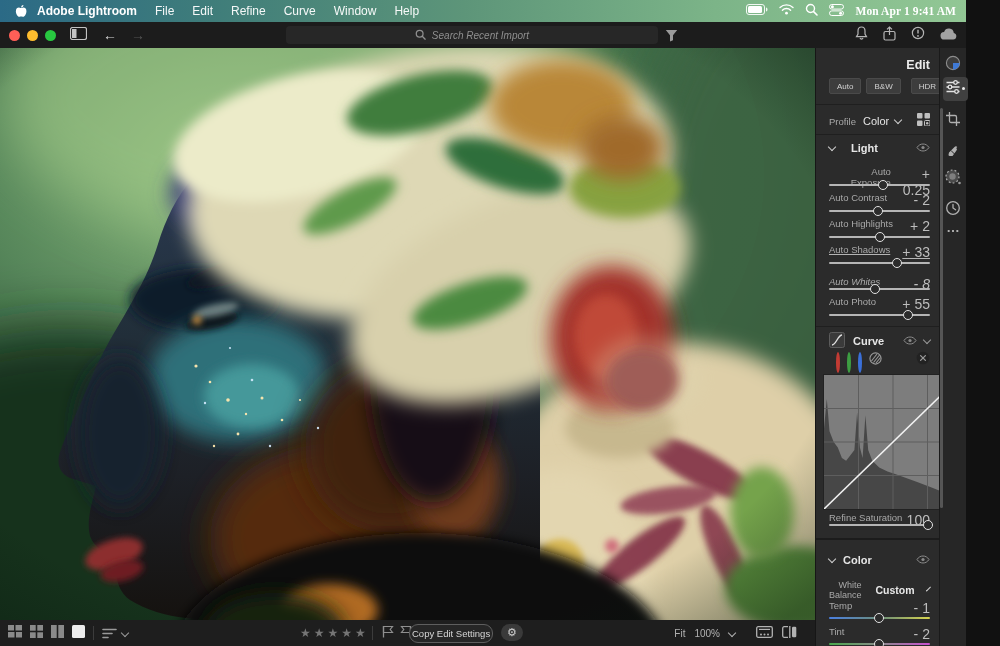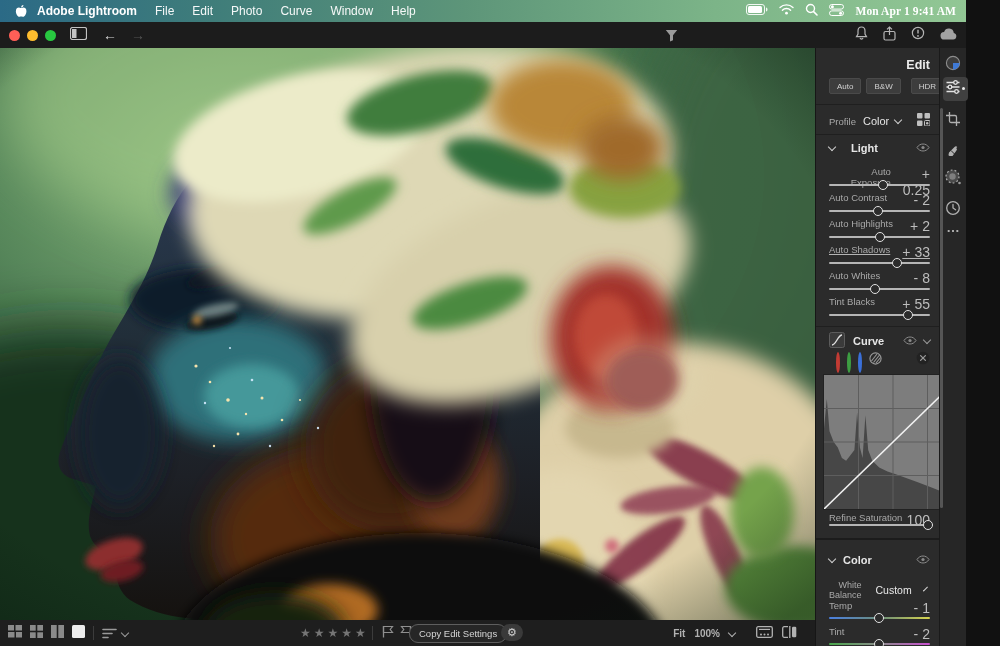--- a/index.html
+++ b/index.html
@@ -35,26 +35,26 @@
   .photo{width:815px;height:572px;position:relative;overflow:hidden;background:#3c6a46;}
   .photo svg{display:block;}
 
   
   .bottombar{height:26px;background:#1e1e1e;position:relative;color:#9a9a9a;}
   .bb-left{position:absolute;left:8px;top:0;height:26px;display:flex;align-items:center;gap:8px;}
   .vdiv{width:1px;height:14px;background:#3c3c3c;}
   .stars{position:absolute;left:300px;top:0;height:26px;display:flex;align-items:center;gap:3px;
     color:#757575;font-size:12px;}
   .flags{position:absolute;left:382px;top:0;height:26px;display:flex;align-items:center;gap:6px;}
-  .copypill{position:absolute;left:409px;top:4px;height:17px;padding:0 9px;border:1px solid #5e5e5e;
+  .copypill{position:absolute;left:409px;top:4px;height:17px;padding:0 2px;border:1px solid #5e5e5e;
     border-radius:9px;font-size:9.5px;color:#d6d6d6;display:flex;align-items:center;background:#262626;}
   .gearpill{position:absolute;left:501px;top:4px;width:22px;height:17px;border-radius:9px;background:#3a3a3a;
     color:#cfcfcf;font-size:11px;display:flex;align-items:center;justify-content:center;}
   .bb-right{position:absolute;right:18px;top:0;height:26px;display:flex;align-items:center;gap:9px;
-    font-size:10px;color:#b2b2b2;font-weight:bold;}
+    font-size:10px;color:#b2b2b2;}
 
   
   .panel{width:152px;background:#2b2b2b;border-left:1px solid #161616;position:relative;
     color:#b4b4b4;box-sizing:border-box;}
   .panel .abs{position:absolute;left:13px;right:9px;}
   .ptitle{font-size:12.5px;font-weight:bold;color:#ececec;}
   .pill{display:inline-flex;align-items:center;justify-content:center;height:14px;padding:0 7px;
     background:#3d3d3d;border:1px solid #4a4a4a;border-radius:2px;font-size:8px;color:#d2d2d2;}
   .hdiv{position:absolute;left:0;right:0;height:1px;background:#1f1f1f;}
   .rowlabel{font-size:9.5px;color:#a9a9a9;}
@@ -88,21 +88,21 @@
   <div class="menubar">
     <span class="apple">
       <svg width="13" height="15" viewBox="0 0 14 16">
           <path d="M7.2 4.2C5.2 3 2.9 3.8 2.2 6 1.4 8.6 2.9 12 4.3 13.2c.9.8 1.7.6 2.4.3.7-.3 1.3-.3 2 0 .7.3 1.5.5 2.4-.3 1.4-1.2 2.9-4.6 2.1-7.2-.7-2.2-3-3-5-1.8z" fill="#fff"></path>
           <path d="M7.6 3.7c0-1.5 1-2.6 2.5-2.8.1 1.5-.9 2.7-2.5 2.8z" fill="#fff"></path>
         </svg>
     </span>
     <span class="appname">Adobe Lightroom</span>
     <span class="mitem">File</span>
     <span class="mitem">Edit</span>
-    <span class="mitem">Photo</span>
+    <span class="mitem">Refine</span>
     <span class="mitem">Curve</span>
     <span class="mitem">Window</span>
     <span class="mitem">Help</span>
     <span class="spacer"></span>
     <span class="status">
       <span><svg width="22" height="11" viewBox="0 0 22 11">
             <rect x="0.5" y="0.5" width="18" height="10" rx="2.5" fill="none" stroke="#fff" opacity=".9"></rect>
             <rect x="2" y="2" width="14" height="7" rx="1.5" fill="#fff"></rect>
             <path d="M20 3.5v4c1-.4 1.5-1 1.5-2s-.5-1.6-1.5-2z" fill="#fff" opacity=".9"></path>
           </svg></span>
@@ -133,20 +133,27 @@
     </span>
     <span style="margin-left:14px;">
       <svg width="17" height="13" viewBox="0 0 17 13">
           <rect x="0.5" y="0.5" width="16" height="12" rx="2" fill="none" stroke="#c2c2c2" stroke-width="1.2"></rect>
           <rect x="2" y="2" width="4.5" height="9" fill="#c2c2c2"></rect>
         </svg>
     </span>
     <span class="navarrow" style="margin-left:16px;color:#d8d8d8;">←</span>
     <span class="navarrow" style="margin-left:14px;color:#555;">→</span>
 
+    <div class="searchfield">
+      <span><svg width="11" height="11" viewBox="0 0 13 13">
+            <circle cx="5.5" cy="5.5" r="4" fill="none" stroke="#8f8f8f" stroke-width="1.5"></circle>
+            <line x1="8.6" y1="8.6" x2="12" y2="12" stroke="#8f8f8f" stroke-width="1.6" stroke-linecap="round"></line>
+          </svg></span>
+      <span class="ph">Search Recent Import</span>
+    </div>
     <span class="funnel">
       <svg width="13" height="13" viewBox="0 0 13 13">
           <path d="M0.8 1h11.4L8 6.2v5L5 12.6V6.2z" fill="#9a9a9a"></path>
         </svg>
     </span>
 
     <div class="tbicons">
       <span><svg width="13" height="14" viewBox="0 0 13 14">
             <path d="M6.5 1C4.3 1 3 2.8 3 5v3L1.5 10.6h10L10 8V5c0-2.2-1.3-4-3.5-4z" fill="none" stroke="#b5b5b5" stroke-width="1.2"></path>
             <path d="M5 12a1.6 1.6 0 0 0 3 0" fill="none" stroke="#b5b5b5" stroke-width="1.2"></path>
@@ -450,32 +457,32 @@
       <div class="abs" style="top:196px;display:flex;text-decoration:underline;">
         <span class="rowlabel">Auto Shadows</span>
           <span style="flex:1;"></span>
         <span class="rowvalue">+ 33</span>
         </div>
       <div class="slider" style="top:209px;">
           <div class="track"></div>
           <div class="knob" style="left: 67%;"></div>
         </div>
 
-      <div class="abs" style="top:222px;display:flex;">
+      <div class="abs" style="top:228px;display:flex;font-style:italic;">
         <span class="rowlabel">Auto Whites</span>
           <span style="flex:1;"></span>
         <span class="rowvalue">- 8</span>
         </div>
       <div class="slider" style="top:235px;">
           <div class="track"></div>
           <div class="knob" style="left: 46%;"></div>
         </div>
 
       <div class="abs" style="top:248px;display:flex;">
-        <span class="rowlabel">Tint Blacks</span>
+        <span class="rowlabel">Auto Photo</span>
           <span style="flex:1;"></span>
         <span class="rowvalue">+ 55</span>
         </div>
       <div class="slider" style="top:261px;">
           <div class="track"></div>
           <div class="knob" style="left: 78%;"></div>
         </div>
 
       <div class="hdiv" style="top:278px;"></div>
 
@@ -548,21 +555,21 @@
         <span>Color</span>
         <span style="flex:1;"></span>
         <span><svg width="14" height="9" viewBox="0 0 14 9">
               <path d="M1 4.5C2.6 2 4.7 1 7 1s4.4 1 6 3.5C11.4 7 9.3 8 7 8S2.6 7 1 4.5z" fill="none" stroke="#8a8a8a"></path>
               <circle cx="7" cy="4.5" r="1.6" fill="#8a8a8a"></circle>
             </svg></span>
       </div>
 
       <div class="abs" style="top:532px;display:flex;align-items:center;gap:8px;">
         <span class="rowlabel" style="font-size:9px;">White Balance</span>
-        <span style="font-size:10.5px;font-weight:normal;color:#e8e8e8;margin-left:6px;">Custom</span>
+        <span style="font-size:10.5px;font-weight:bold;color:#e8e8e8;margin-left:6px;">Custom</span>
         <span class="chev" style="color:#cfcfcf;margin-left:5px;margin-top:-2px;"></span>
         <span style="flex:1;"></span>
         <span><svg width="12" height="12" viewBox="0 0 12 12">
               <path d="M7.6 1.6a1.9 1.9 0 0 1 2.8 2.8L8 6.8 5.2 4z" fill="#b9b9b9"></path>
               <path d="M4.6 4.6 1.4 7.8c-.4.4-.3 1-.5 1.6-.2.5-.6.9-.3 1.2.3.3.7-.1 1.2-.3.6-.2 1.2-.1 1.6-.5l3.2-3.2z" fill="none" stroke="#b9b9b9" stroke-width="1.1"></path>
             </svg></span>
       </div>
 
       <div class="abs" style="top:552px;display:flex;">
         <span class="rowlabel">Temp</span>

